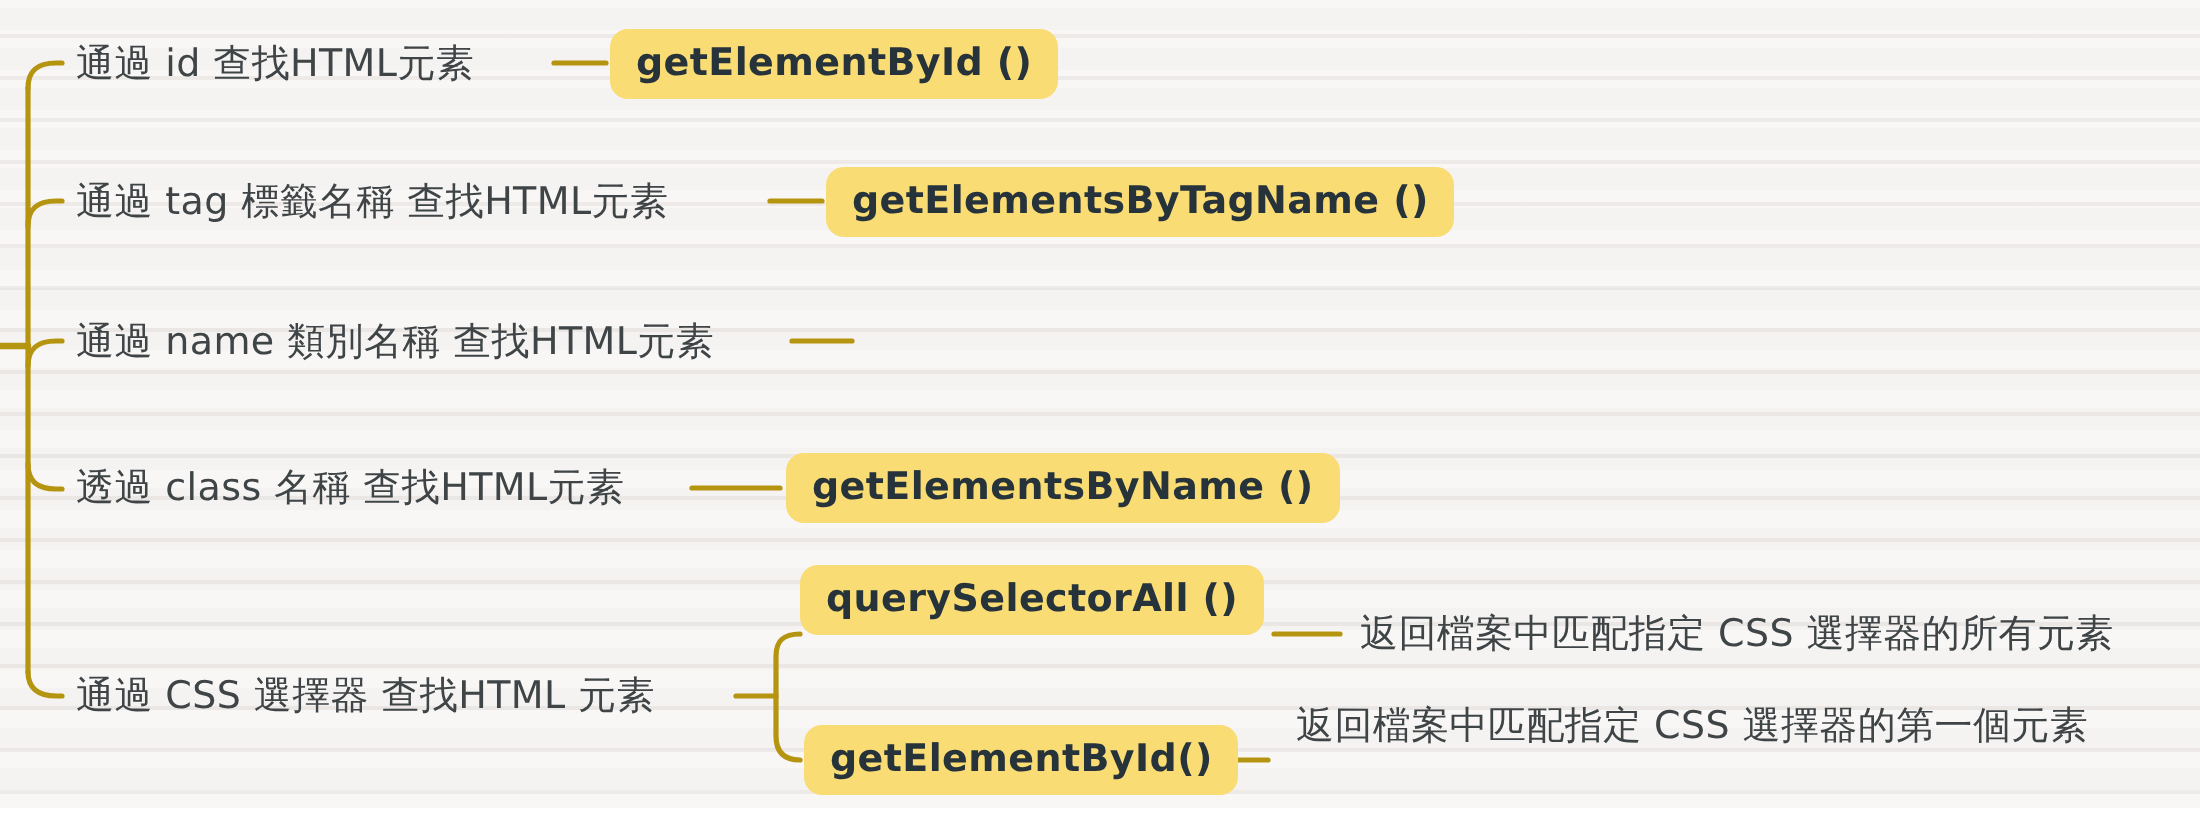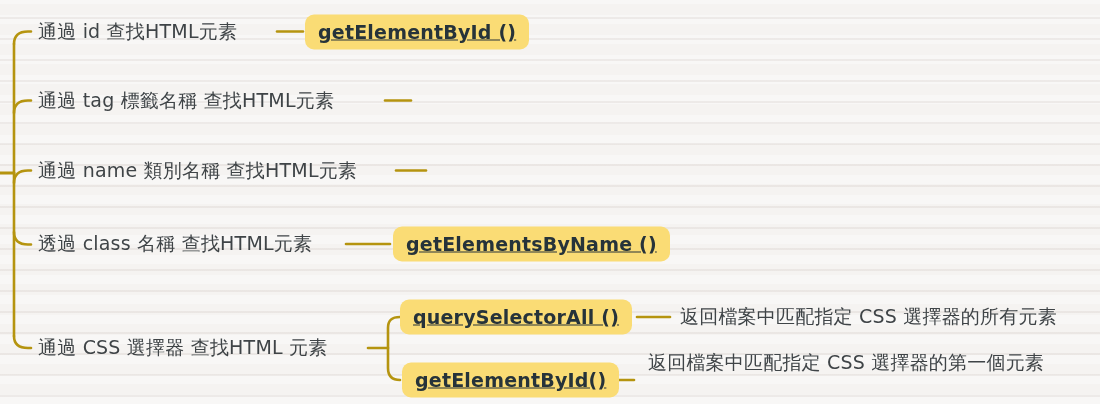--- a/index.html
+++ b/index.html
@@ -33,21 +33,21 @@
     position:absolute;transform:translateY(-50%);
     font-size:19px;color:var(--label-text,#3f4447);
     white-space:nowrap;z-index:1;letter-spacing:0.2px;
   }
   .node{
     position:absolute;transform:translateY(-50%);
     background:var(--node-fill,#fadc75);
     color:var(--node-text,#26333a);
     font-size:19px;font-weight:bold;
     padding:6px 13px 7px 13px;border-radius:9px;
-    white-space:nowrap;z-index:1;letter-spacing:0.2px;text-decoration:underline;
+    white-space:nowrap;z-index:1;letter-spacing:0.2px;
   }
 </style>
 </head>
 <body>
 
 <div class="canvas">
 
   <svg class="connectors" width="1100" height="414" viewBox="0 0 1100 414" aria-hidden="true">
     <path class="root-stub" d="M 0 173 L 14 173"></path>
     <path d="M 14 44 L 14 336"></path>
@@ -63,27 +63,28 @@
     <path d="M 368 348 L 388 348"></path>
     <path d="M 400 317 C 391 317, 388 321, 388 328 L 388 368 C 388 375, 391 380, 400 380"></path>
     <path d="M 637 317 L 670 317"></path>
     <path d="M 601 380 L 634 380"></path>
   </svg>
 
   <div class="label" style="left:38px;top:32px">通過 id 查找HTML元素</div>
   <div class="node" style="left:305px;top:32px">getElementById ()</div>
 
   <div class="label" style="left:38px;top:101px">通過 tag 標籤名稱 查找HTML元素</div>
+  <div class="node" style="left:413px;top:101px">getElementsByTagName ()</div>
 
   <div class="label" style="left:38px;top:171px">通過 name 類別名稱 查找HTML元素</div>
 
   <div class="label" style="left:38px;top:244px">透過 class 名稱 查找HTML元素</div>
   <div class="node" style="left:393px;top:244px">getElementsByName ()</div>
 
   <div class="label" style="left:38px;top:348px">通過 CSS 選擇器 查找HTML 元素</div>
 
-  <div class="node" style="left:400px;top:317px">querySelectorAll ()</div>
+  <div class="node" style="left:400px;top:300px">querySelectorAll ()</div>
   <div class="label" style="left:680px;top:317px">返回檔案中匹配指定 CSS 選擇器的所有元素</div>
 
   <div class="node" style="left:402px;top:380px">getElementById()</div>
   <div class="label" style="left:648px;top:363px">返回檔案中匹配指定 CSS 選擇器的第一個元素</div>
 
 </div>
 
 </body></html>

